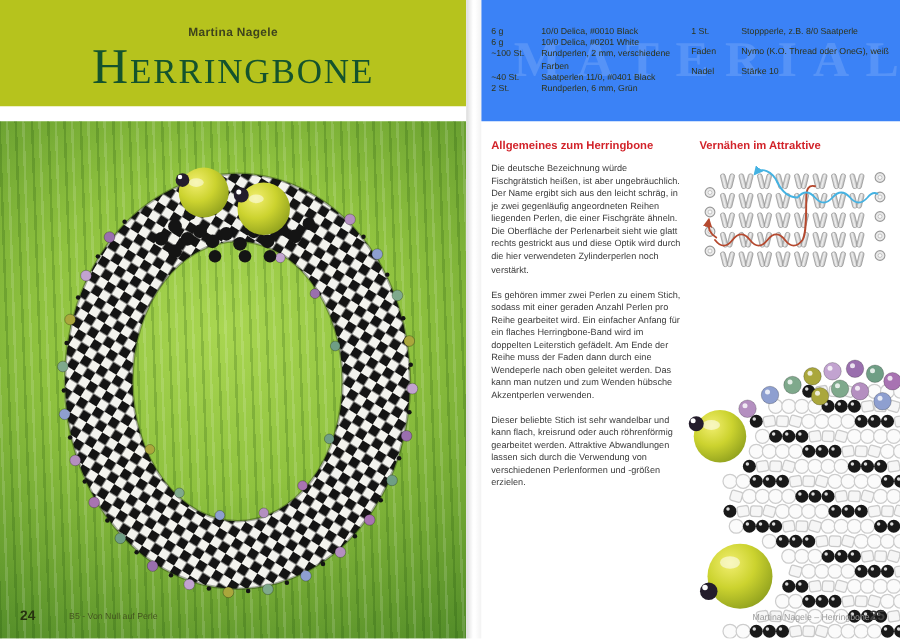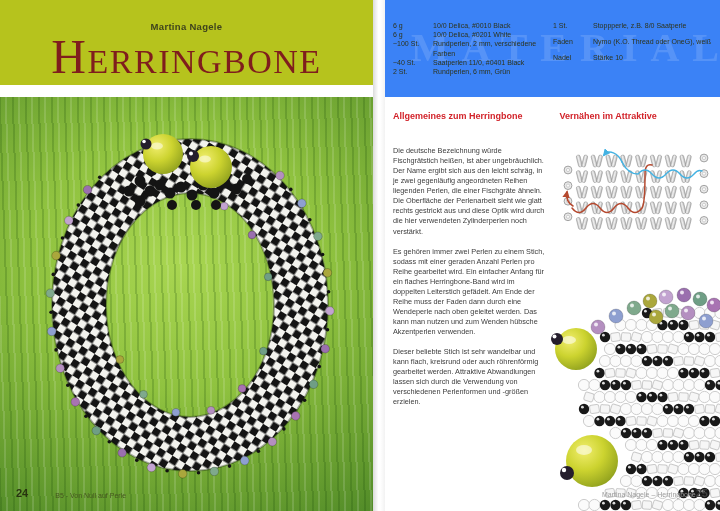--- a/index.html
+++ b/index.html
@@ -4,28 +4,28 @@
 <style>
   html,body{margin:0;padding:0;width:720px;height:511px;background:#fff;
     font-family:"Liberation Sans",sans-serif;-webkit-font-smoothing:antialiased;}
   .spread{position:relative;width:720px;height:511px;overflow:hidden;background:#fff;}
 
   
   .page-left{position:absolute;left:0;top:0;width:373px;height:511px;overflow:hidden;}
   .header-left{position:absolute;top:0;left:0;right:0;height:85px;background:#b6c31d;text-align:center;z-index:2;}
   .author{margin:0;padding-top:21px;font-size:9.5px;font-weight:bold;color:#3e431c;letter-spacing:.3px;}
   .title{margin:1px 0 0 0;font-family:"Liberation Serif",serif;font-weight:normal;
-    font-variant:small-caps;font-size:48px;line-height:1;color:#7f1d1d;letter-spacing:1.5px;}
+    font-variant:small-caps;font-size:40px;line-height:1;color:#14532d;letter-spacing:1.5px;}
   .photo-left{position:absolute;top:97px;left:0;right:0;bottom:0;
     background:
       repeating-linear-gradient(88deg,rgba(20,70,5,.20) 0 2px,rgba(0,0,0,0) 2px 6px,
         rgba(255,255,255,.14) 6px 8px,rgba(0,0,0,0) 8px 13px),
       radial-gradient(95% 75% at 48% 40%, #a9d651 0%, #8fc23f 42%, #6ea432 72%, #4e8827 100%);}
   .photo-left svg{position:absolute;inset:0;}
-  .footer-left{position:absolute;left:16px;bottom:12px;display:flex;align-items:flex-end;gap:27px;z-index:5;}
+  .footer-left{position:absolute;left:16px;bottom:12px;display:flex;align-items:center;gap:27px;z-index:5;}
   .pn-left{font-size:11px;font-weight:bold;color:#27330f;}
   .series{font-size:7px;color:#44561f;}
 
   
   .gutter{position:absolute;left:373px;top:0;width:12px;height:511px;background:#fff;z-index:6;}
   .gutter::before{content:"";position:absolute;inset:0;
     background:linear-gradient(90deg,rgba(0,0,0,.14),rgba(255,255,255,0) 45%,rgba(255,255,255,0) 60%,rgba(0,0,0,.05));}
 
   
   .page-right{position:absolute;left:385px;top:0;width:335px;height:511px;background:#fff;}
@@ -35,21 +35,21 @@
   .mat-cols{position:absolute;top:21px;left:8px;right:2px;display:flex;}
   .mat-col1{width:160px;flex:none;}
   .mat-col2{flex:1;}
   .mat-row{display:flex;font-size:7px;line-height:1.32;color:#2e331a;}
   .mat-col2 .mat-row{margin-bottom:7px;}
   .mat-qty{width:40px;flex:none;}
   .mat-desc{flex:1;padding-right:3px;}
 
   .article{position:absolute;top:111px;left:8px;right:7px;display:flex;gap:13px;}
   .col{flex:1;min-width:0;}
-  .col-h{margin:0 0 25px 0;font-size:9px;font-weight:bold;color:#d2232a;}
+  .col-h{margin:0 0 9px 0;font-size:9px;font-weight:bold;color:#d2232a;}
   .col p{margin:0 0 10px 0;font-size:7.3px;line-height:1.38;color:#3c3c3c;}
   .diagram{display:block;margin:5px 0 0 0;width:152px;height:100px;}
 
   .photo-right{position:absolute;right:0;bottom:0;width:182px;height:228px;z-index:1;}
   .footer-right{position:absolute;right:12px;bottom:12px;display:flex;align-items:baseline;gap:0;z-index:4;}
   .credit{font-size:7px;color:#9b9b9b;}
   .pn-right{font-size:11px;font-weight:bold;color:#3f3f3f;}
 </style>
 </head>
 <body>

